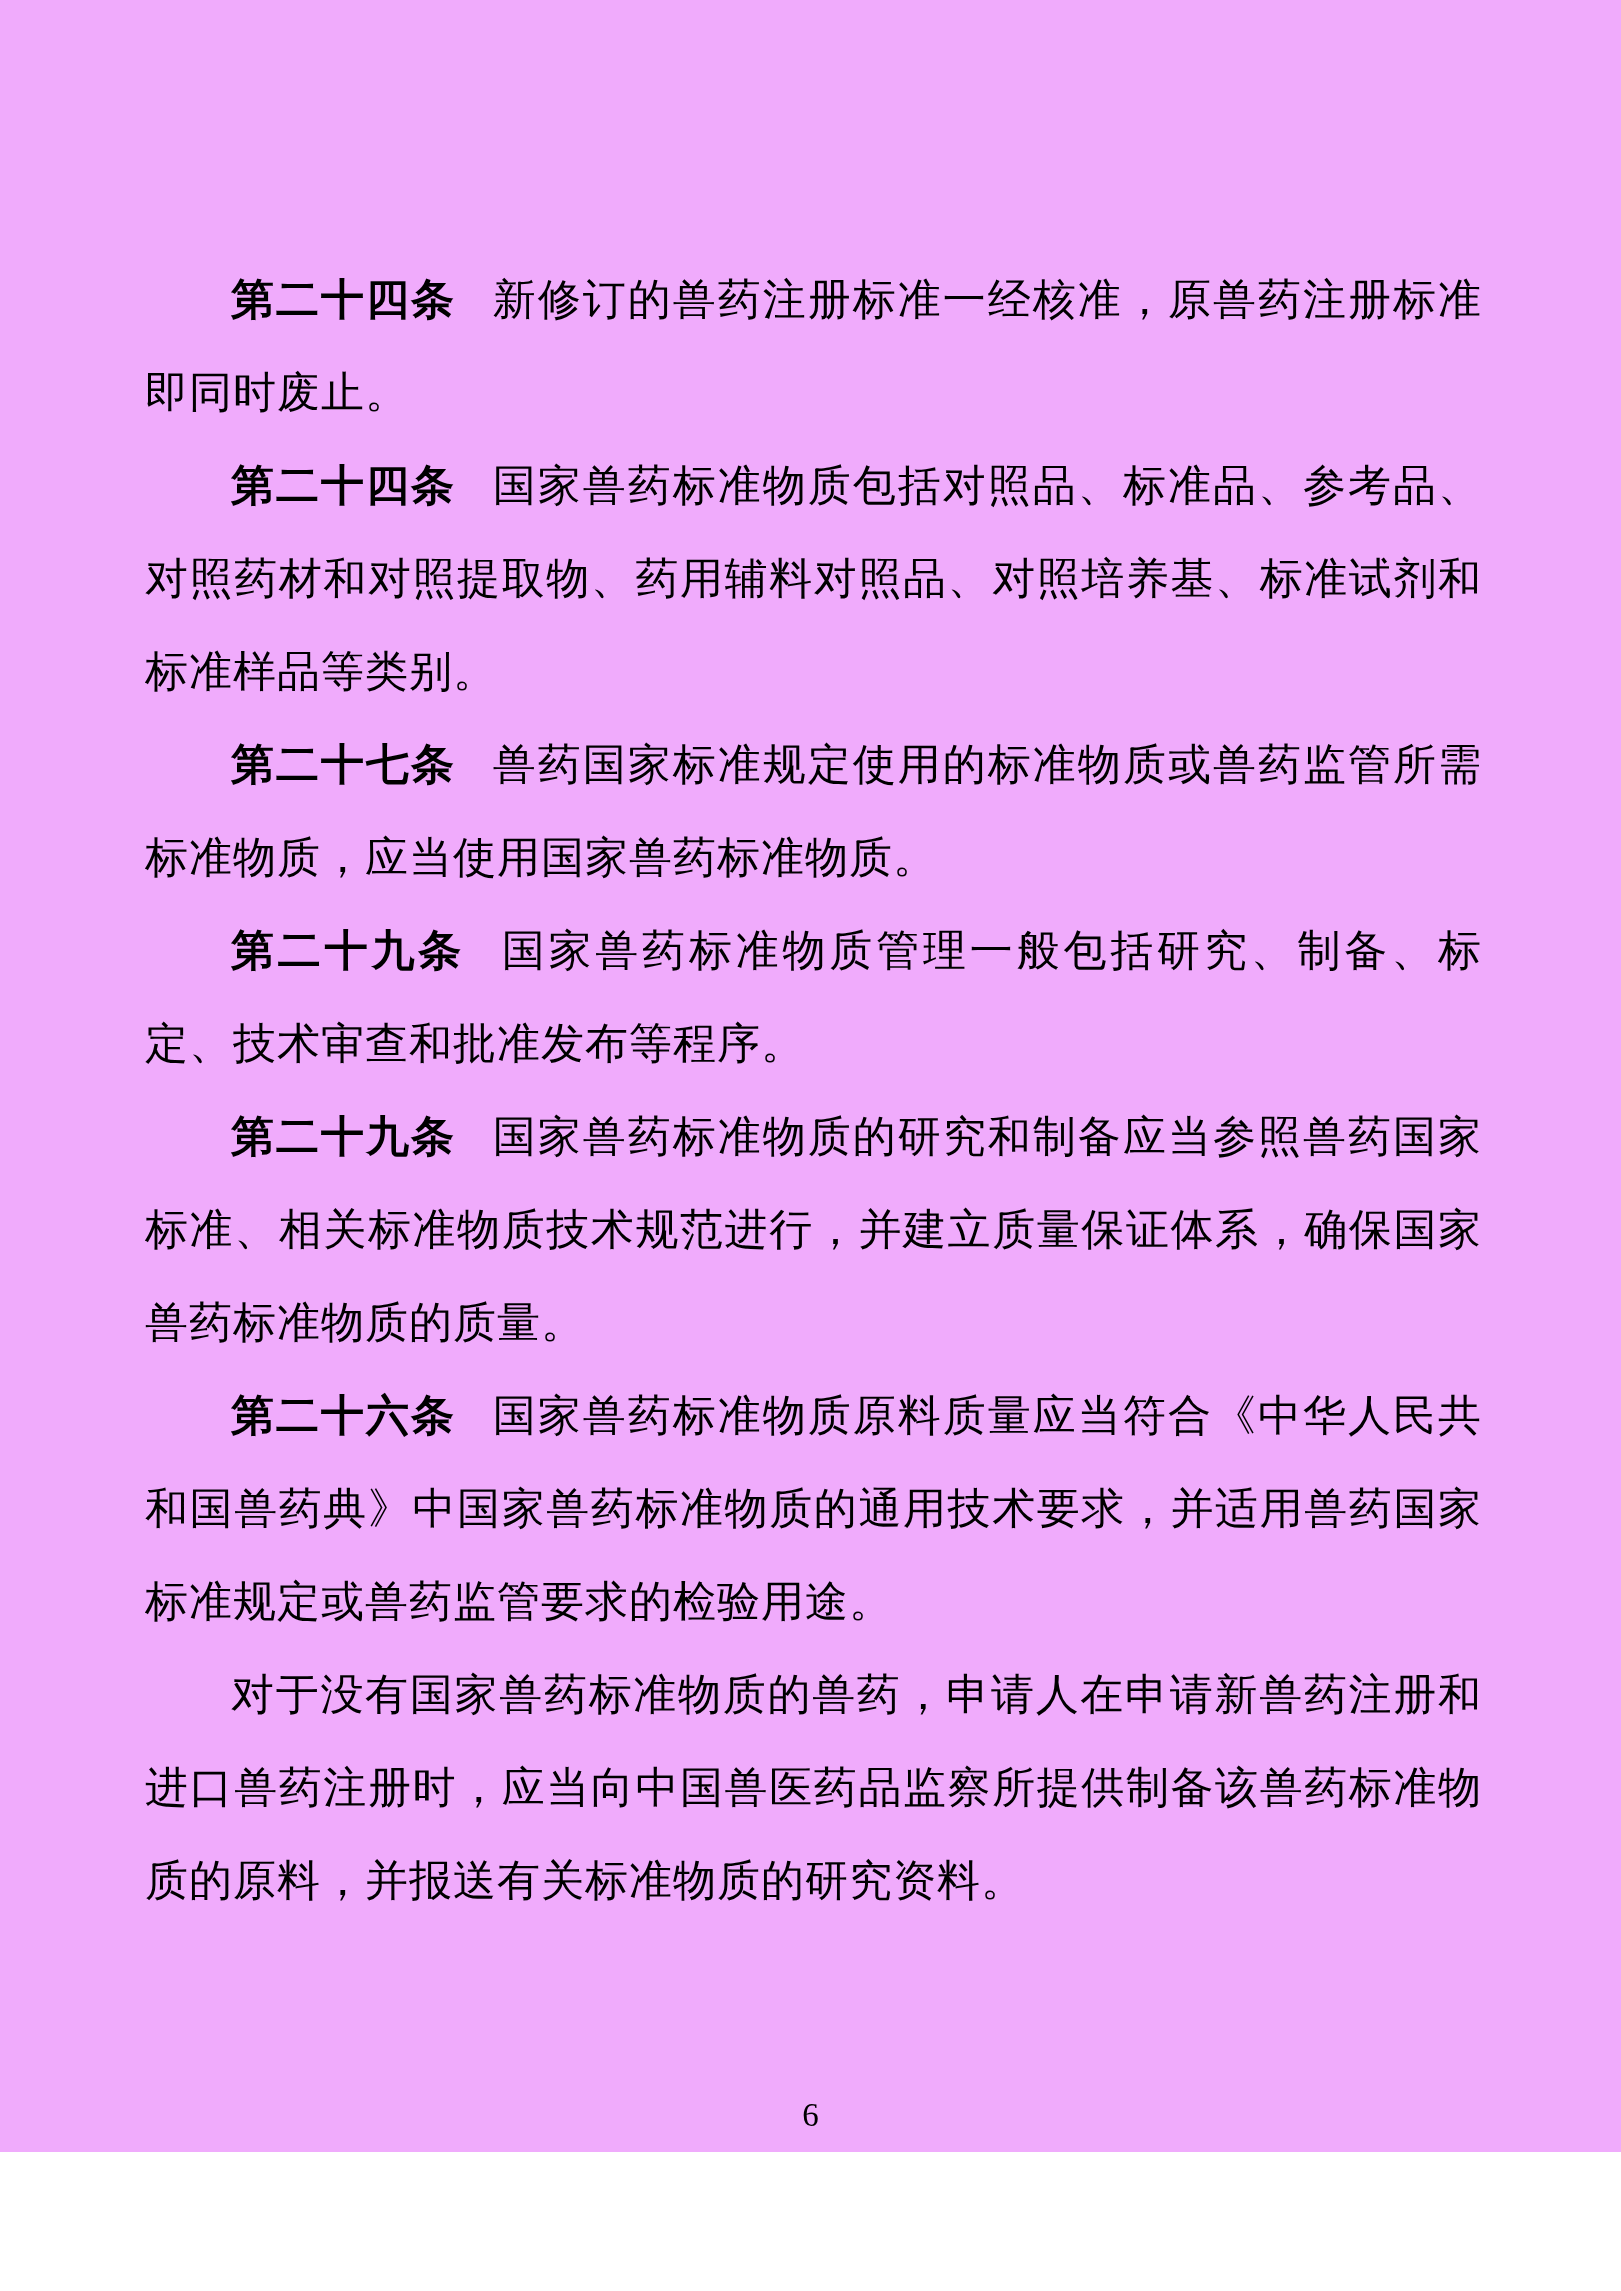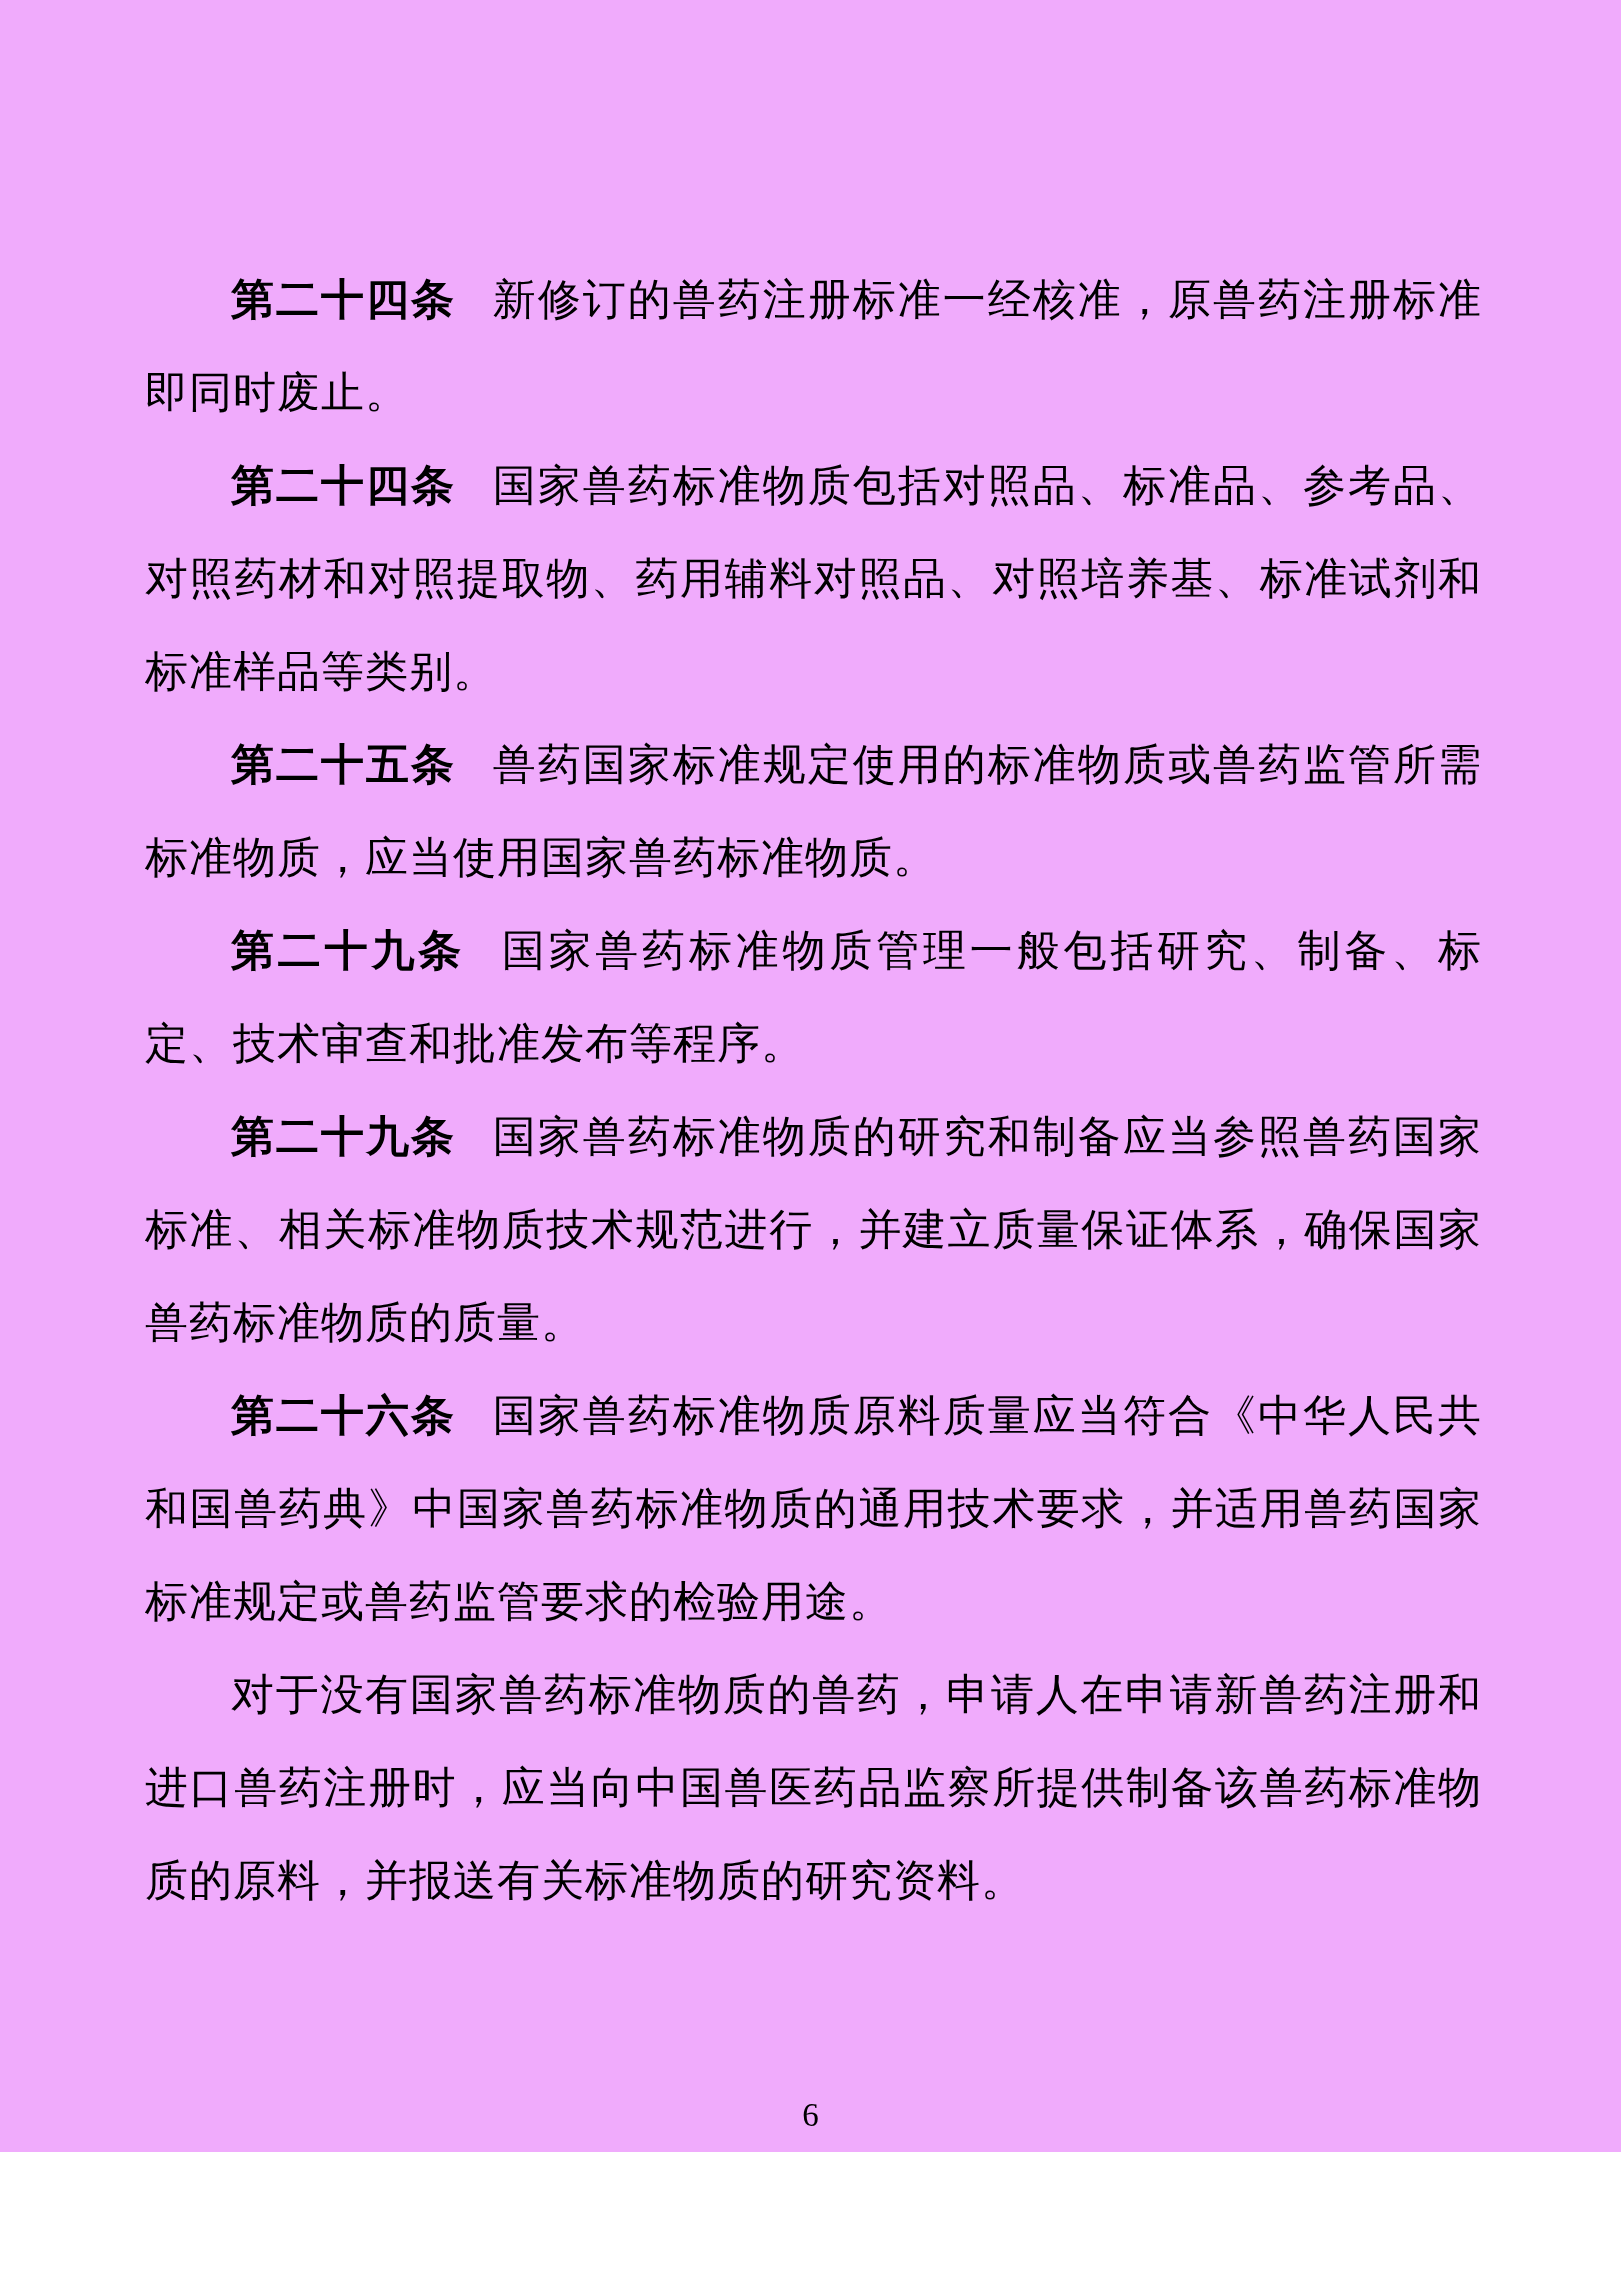--- a/index.html
+++ b/index.html
@@ -63,21 +63,21 @@
 <body>
 
 <div class="page">
   <div class="content">
 
     <p class="para"><span class="art-num">第二十四条</span><span>新修订的兽药注册标准一经核准，原兽药注册标准即同时废止。</span></p>
 
 
     <p class="para"><span class="art-num">第二十四条</span><span>国家兽药标准物质包括对照品、标准品、参考品、对照药材和对照提取物、药用辅料对照品、对照培养基、标准试剂和标准样品等类别。</span></p>
 
-    <p class="para"><span class="art-num">第二十五条</span><span>兽药国家标准规定使用的标准物质或兽药监管所需标准物质，应当使用国家兽药标准物质。</span></p>
+    <p class="para"><span class="art-num">第二十七条</span><span>兽药国家标准规定使用的标准物质或兽药监管所需标准物质，应当使用国家兽药标准物质。</span></p>
 
     <p class="para"><span class="art-num">第二十九条</span><span>国家兽药标准物质管理一般包括研究、制备、标定、技术审查和批准发布等程序。</span></p>
 
     <p class="para"><span class="art-num">第二十九条</span><span>国家兽药标准物质的研究和制备应当参照兽药国家标准、相关标准物质技术规范进行，并建立质量保证体系，确保国家兽药标准物质的质量。</span></p>
 
     <p class="para"><span class="art-num">第二十六条</span><span>国家兽药标准物质原料质量应当符合《中华人民共和国兽药典》中国家兽药标准物质的通用技术要求，并适用兽药国家标准规定或兽药监管要求的检验用途。</span></p>
 
     <p class="para">对于没有国家兽药标准物质的兽药，申请人在申请新兽药注册和进口兽药注册时，应当向中国兽医药品监察所提供制备该兽药标准物质的原料，并报送有关标准物质的研究资料。</p>
 
   </div>

